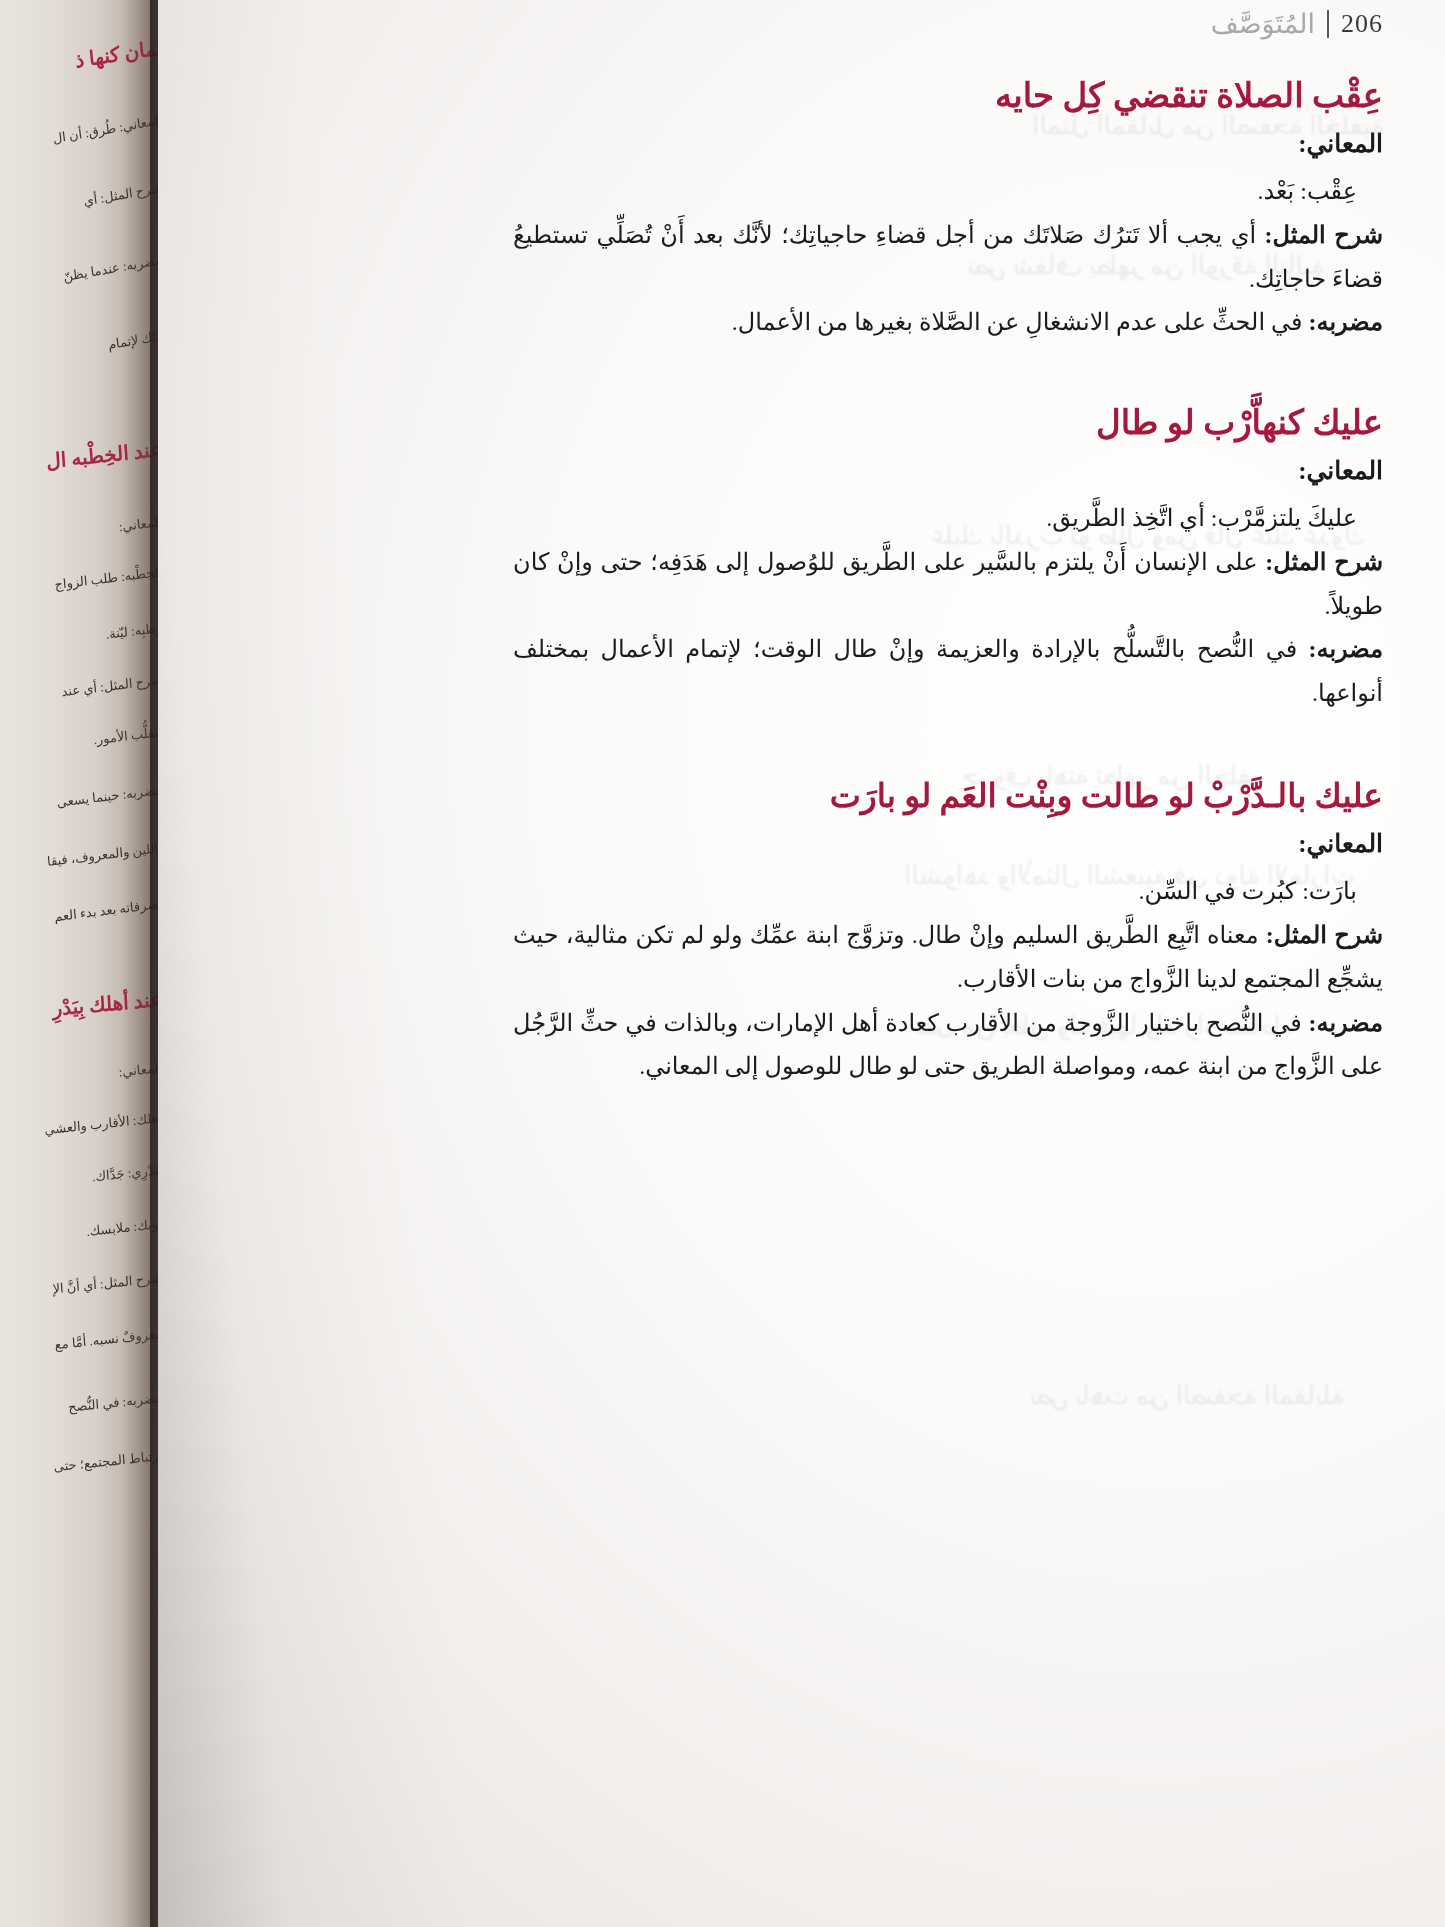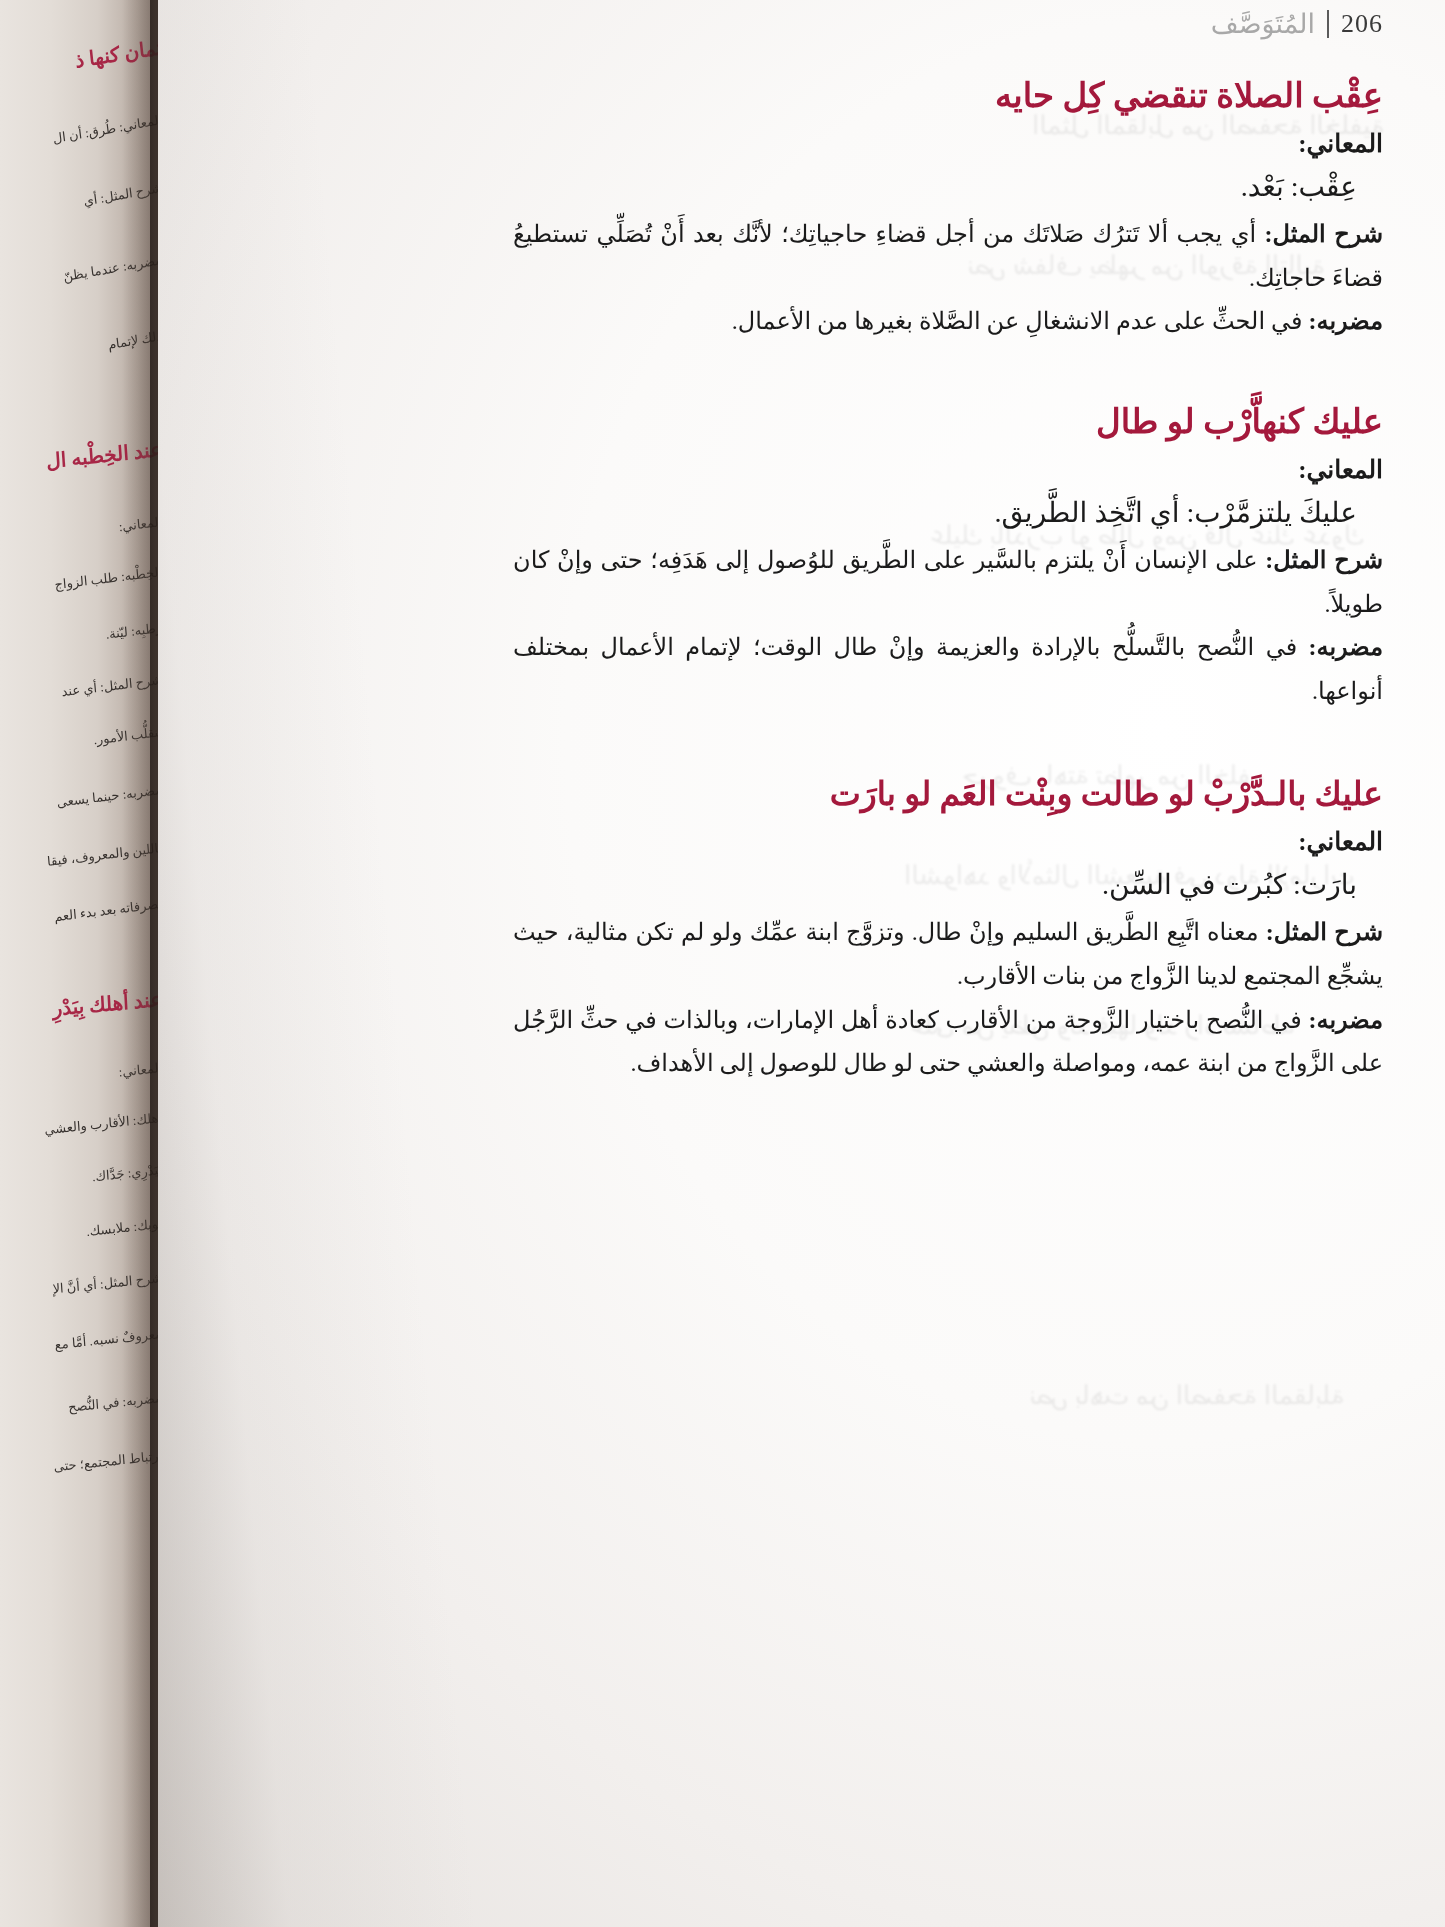--- a/index.html
+++ b/index.html
@@ -142,24 +142,24 @@
     letter-spacing: 0px;
   }
   .entry-title.t2 { font-size: 33px; }
   .sub-label {
     font-weight: bold;
     font-size: 25px;
     color: #1b1b1b;
     margin: 4px 0 2px 0;
   }
   .gloss {
-    font-size: 28px;
+    font-size: 24px;
     line-height: 1.75;
     color: #1b1b1b;
-    margin: 4px 0 2px 0;
+    margin: 12px 0 2px 0;
     padding-right: 26px;
   }
   .para {
     font-size: 24px;
     line-height: 1.82;
     color: #1b1b1b;
     margin: 0 0 0 0;
   }
   .lbl { font-weight: bold; }
 
@@ -238,18 +238,18 @@
         <p class="gloss">عليكَ يلتزمَّرْب: أي اتَّخِذ الطَّريق.</p>
         <p class="para"><span class="lbl">شرح المثل:</span> <span>على الإنسان أَنْ يلتزم بالسَّير على الطَّريق للوُصول إلى هَدَفِه؛ حتى وإنْ كان طويلاً.</span></p>
         <p class="para"><span class="lbl">مضربه:</span> <span>في النُّصح بالتَّسلُّح بالإرادة والعزيمة وإنْ طال الوقت؛ لإتمام الأعمال بمختلف أنواعها.</span></p>
       </div>
 
       <div class="entry">
         <h2 class="entry-title t2">عليك بالـدَّرْبْ لو طالت وبِنْت العَم لو بارَت</h2>
         <div class="sub-label">المعاني:</div>
         <p class="gloss">بارَت: كبُرت في السِّن.</p>
         <p class="para"><span class="lbl">شرح المثل:</span> <span>معناه اتَّبِع الطَّريق السليم وإنْ طال. وتزوَّج ابنة عمِّك ولو لم تكن مثالية، حيث يشجِّع المجتمع لدينا الزَّواج من بنات الأقارب.</span></p>
-        <p class="para"><span class="lbl">مضربه:</span> <span>في النُّصح باختيار الزَّوجة من الأقارب كعادة أهل الإمارات، وبالذات في حثِّ الرَّجُل على الزَّواج من ابنة عمه، ومواصلة والعشي حتى لو طال للوصول إلى الأهداف.</span></p>
+        <p class="para"><span class="lbl">مضربه:</span> <span>في النُّصح باختيار الزَّوجة من الأقارب كعادة أهل الإمارات، وبالذات في حثِّ الرَّجُل على الزَّواج من ابنة عمه، ومواصلة الطريق حتى لو طال للوصول إلى المعاني.</span></p>
       </div>
 
     </div>
   </div>
 </div>
 
 </body></html>

